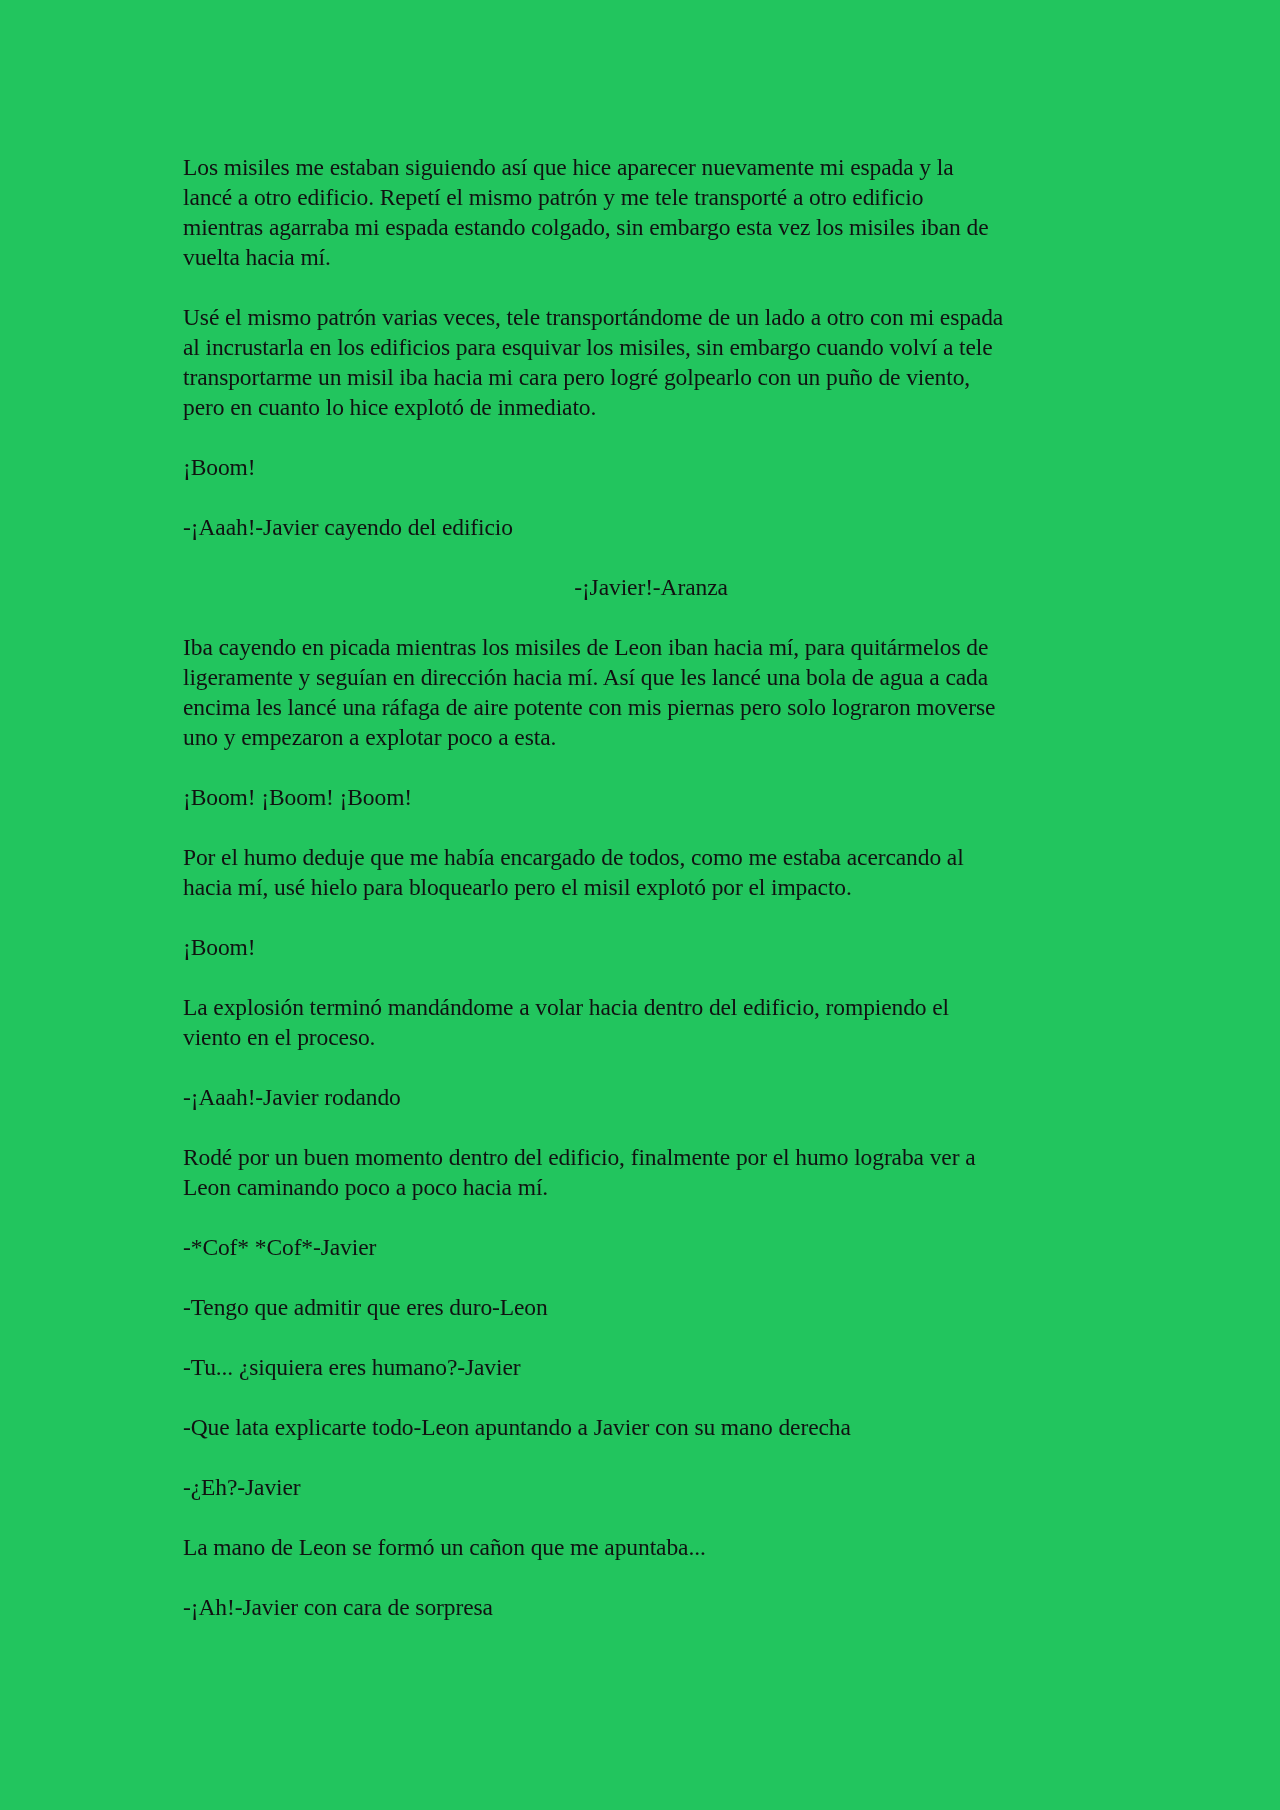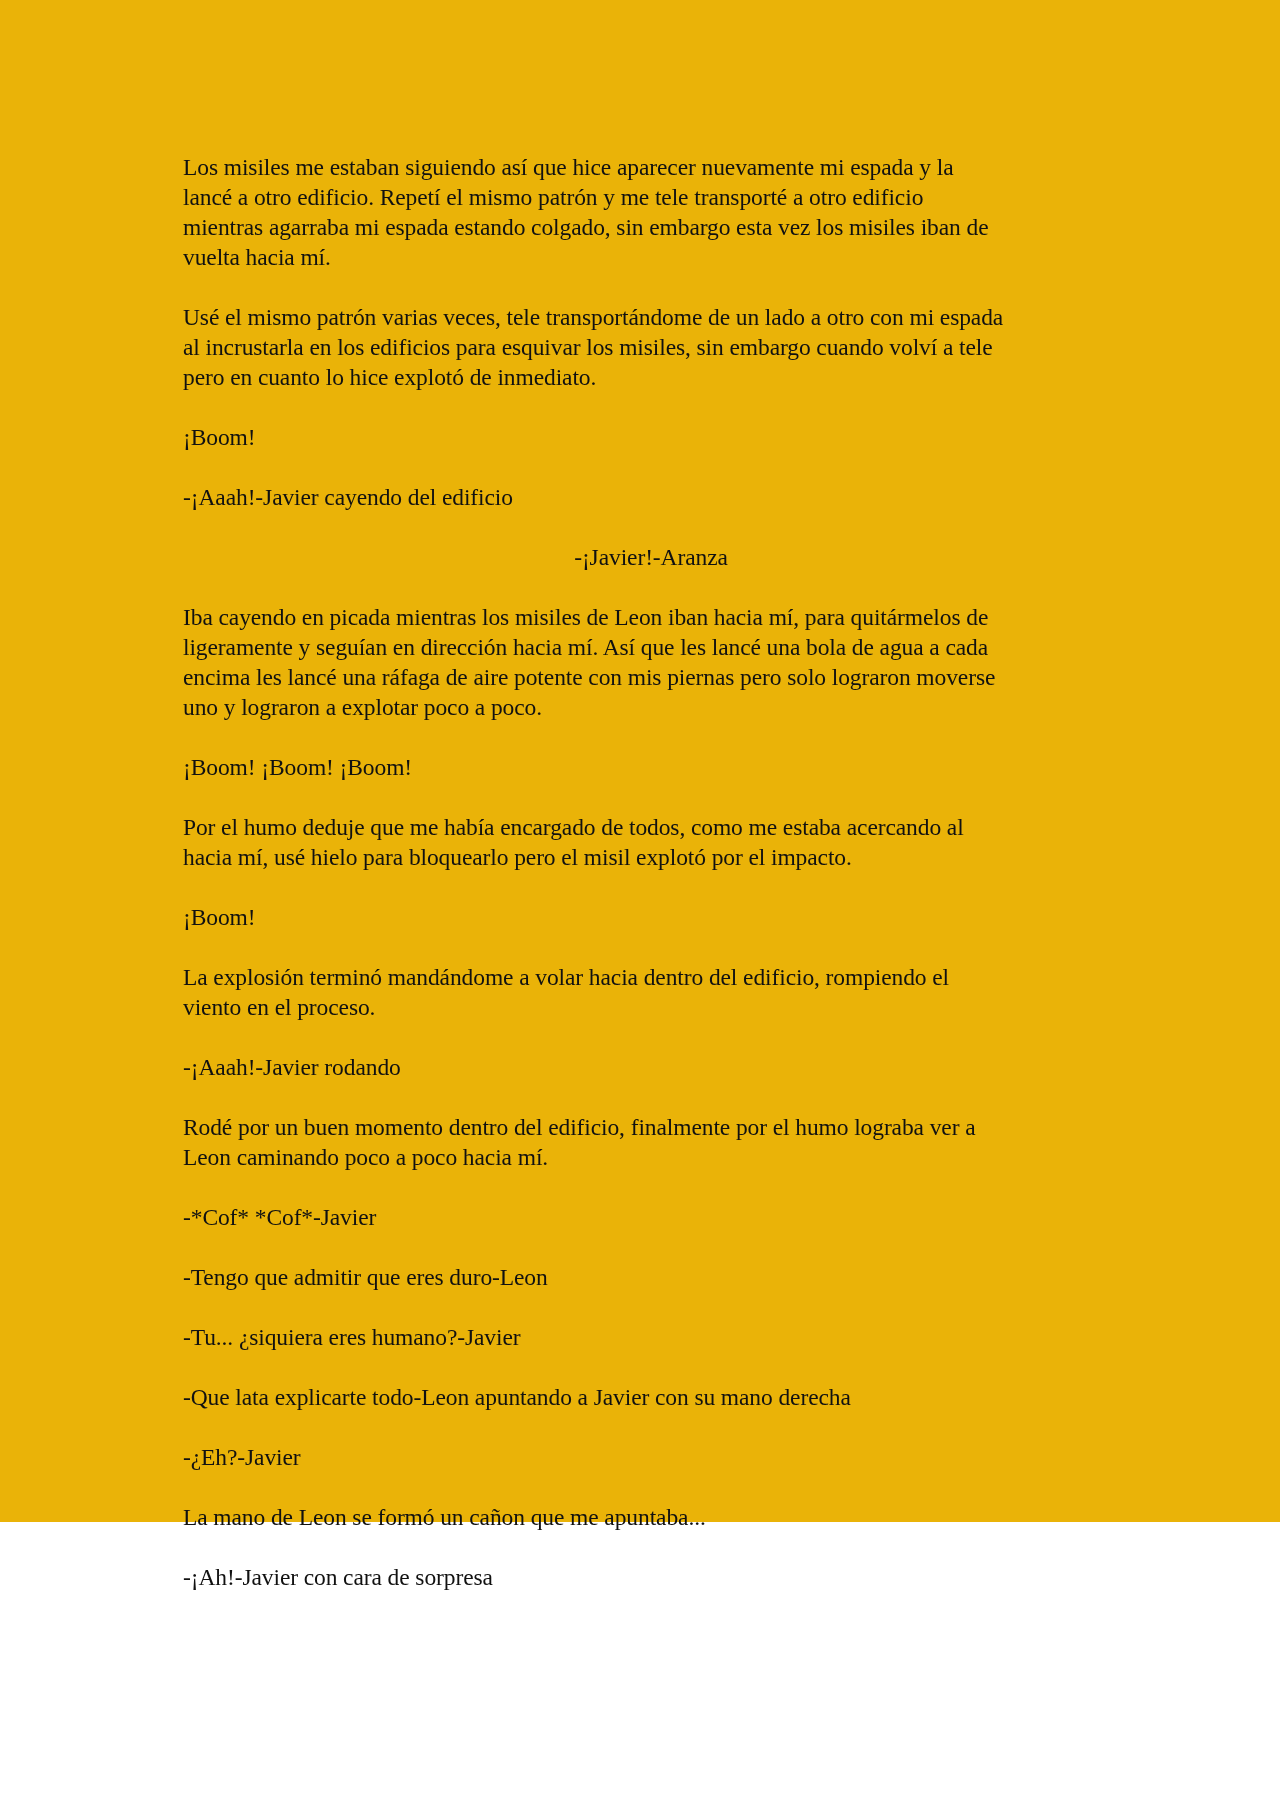--- a/index.html
+++ b/index.html
@@ -11,22 +11,22 @@
       width: 1280px;
       height: 1810px;
       position: relative;
       overflow: hidden;
     }
     .page {
       position: absolute;
       left: 0;
       top: 0;
       width: 1280px;
-      height: 1522px;
-      background: #eab308;
+      height: 1810px;
+      background: #22c55e;
     }
     .content {
       position: absolute;
       left: 183px;
       top: 152px;
       width: 930px;
       font-family: "Liberation Serif", "DejaVu Serif", serif;
       font-size: 23.5px;
       line-height: 30px;
       color: #111111;
@@ -54,40 +54,41 @@
     <p class="para">
       <span class="line">Los misiles me estaban siguiendo así que hice aparecer nuevamente mi espada y la</span>
       <span class="line">lancé a otro edificio. Repetí el mismo patrón y me tele transporté a otro edificio</span>
       <span class="line">mientras agarraba mi espada estando colgado, sin embargo esta vez los misiles iban de</span>
       <span class="line">vuelta hacia mí.</span>
     </p>
 
     <p class="para">
       <span class="line">Usé el mismo patrón varias veces, tele transportándome de un lado a otro con mi espada</span>
       <span class="line">al incrustarla en los edificios para esquivar los misiles, sin embargo cuando volví a tele</span>
+      <span class="line">transportarme un misil iba hacia mi cara pero logré golpearlo con un puño de viento,</span>
       <span class="line">pero en cuanto lo hice explotó de inmediato.</span>
     </p>
 
     <p class="para">
       <span class="line">¡Boom!</span>
     </p>
 
     <p class="para">
       <span class="line">-¡Aaah!-Javier cayendo del edificio</span>
     </p>
 
     <p class="para indent-1">
       <span class="line">-¡Javier!-Aranza</span>
     </p>
 
     <p class="para">
       <span class="line">Iba cayendo en picada mientras los misiles de Leon iban hacia mí, para quitármelos de</span>
       <span class="line">ligeramente y seguían en dirección hacia mí. Así que les lancé una bola de agua a cada</span>
       <span class="line">encima les lancé una ráfaga de aire potente con mis piernas pero solo lograron moverse</span>
-      <span class="line">uno y lograron a explotar poco a poco.</span>
+      <span class="line">uno y empezaron a explotar poco a esta.</span>
     </p>
 
     <p class="para">
       <span class="line">¡Boom! ¡Boom! ¡Boom!</span>
     </p>
 
     <p class="para">
       <span class="line">Por el humo deduje que me había encargado de todos, como me estaba acercando al</span>
       <span class="line">hacia mí, usé hielo para bloquearlo pero el misil explotó por el impacto.</span>
     </p>

